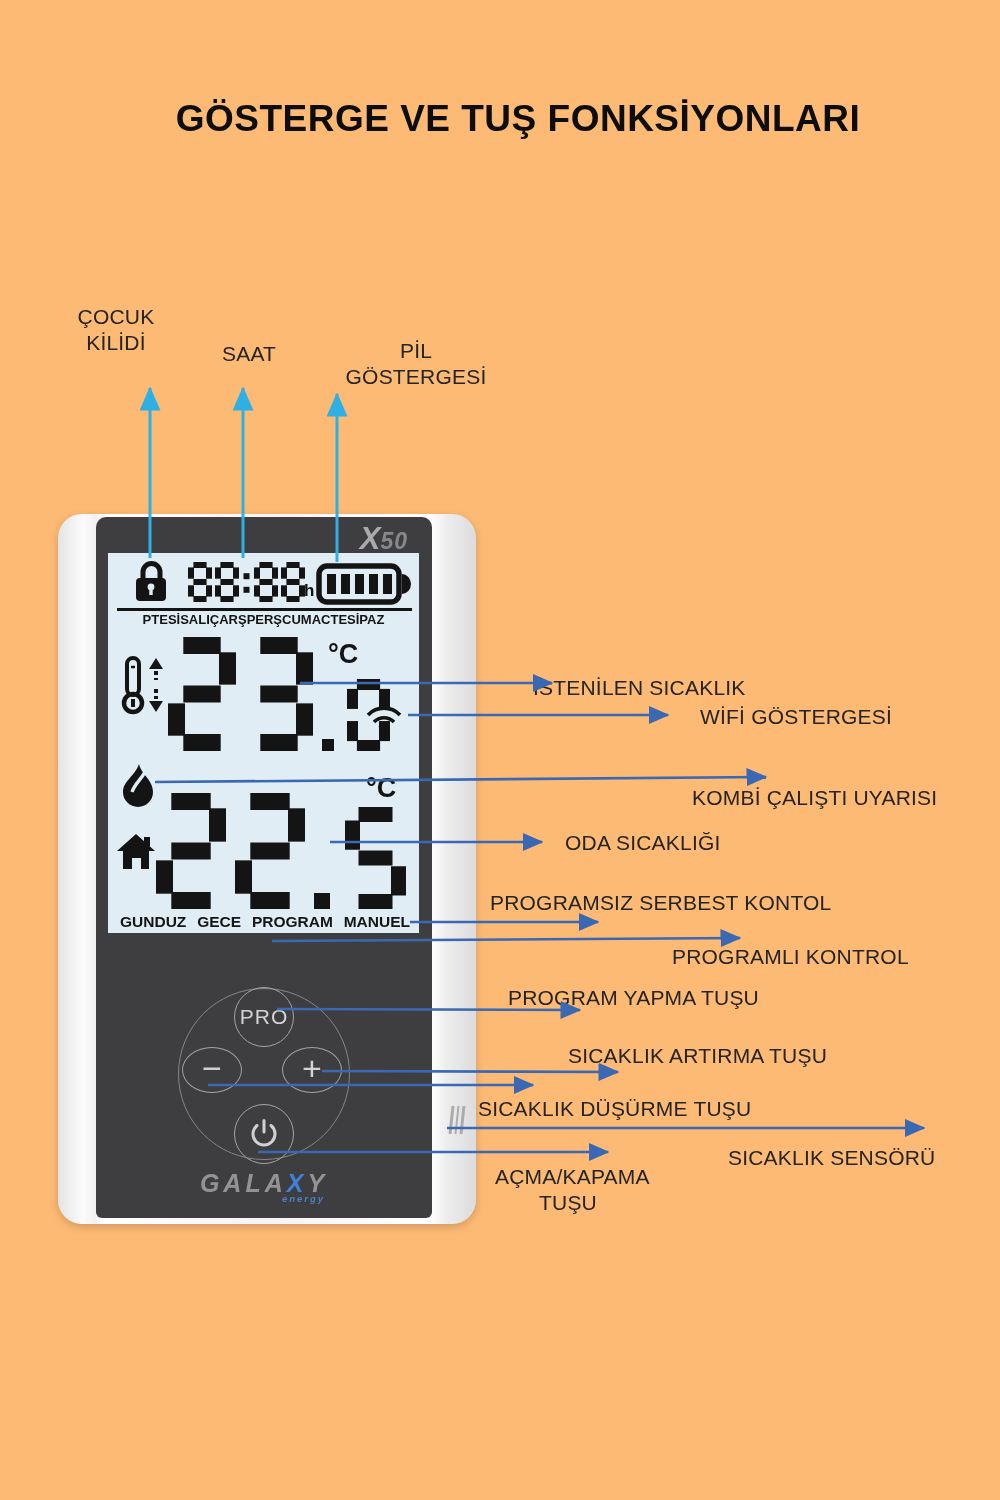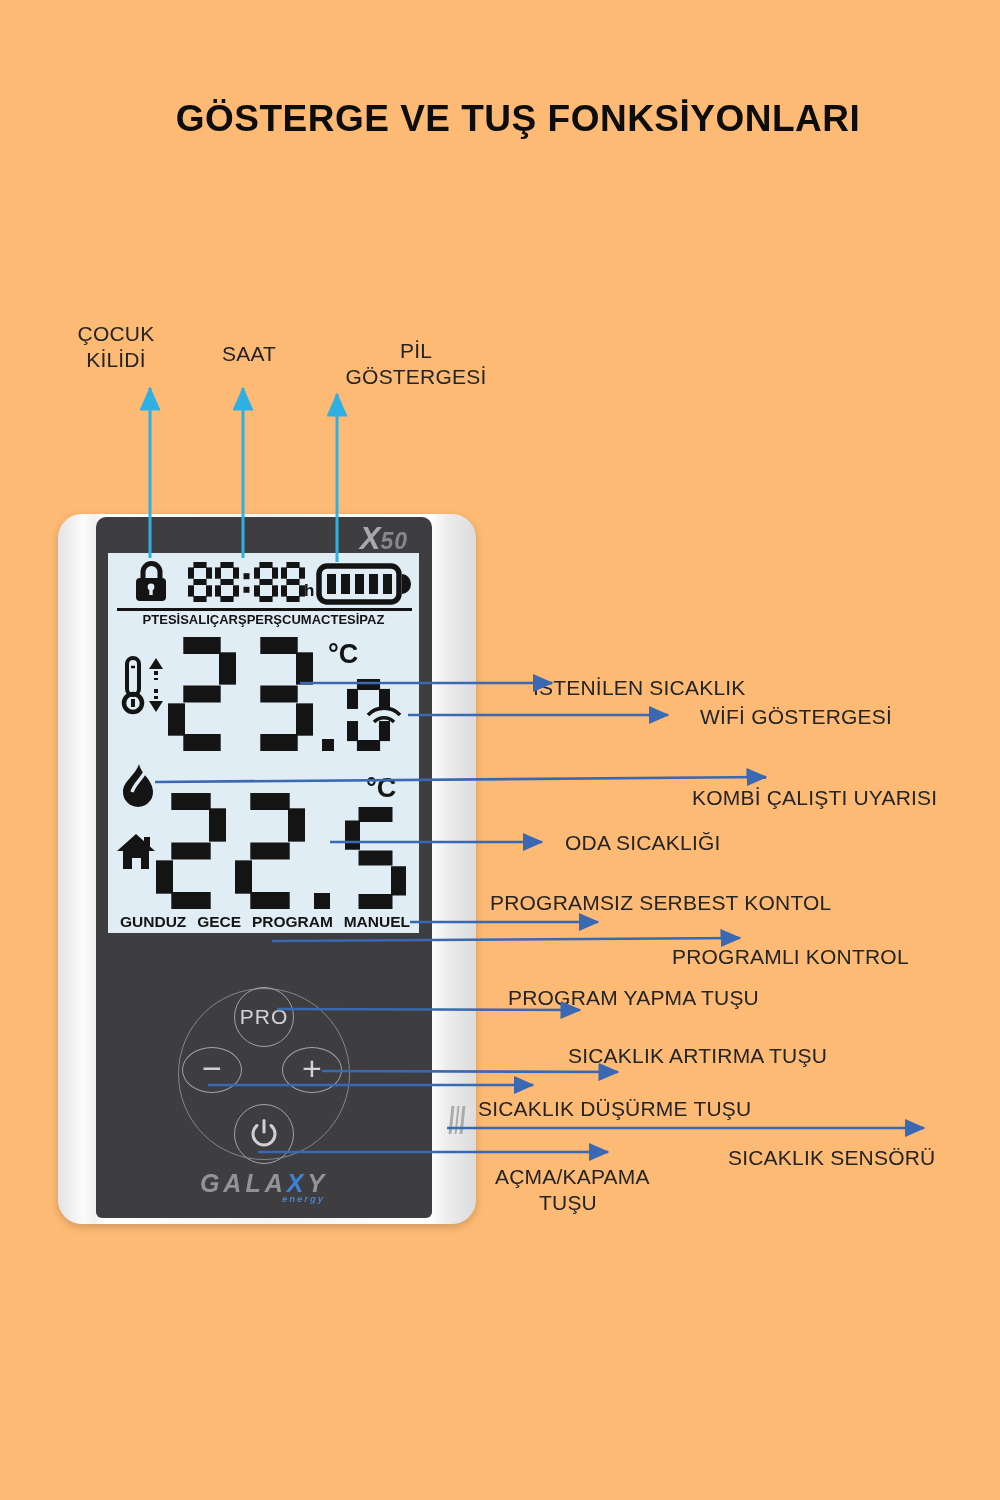--- a/index.html
+++ b/index.html
@@ -57,21 +57,21 @@
 
   .overlay{position:absolute;left:0;top:0;width:1000px;height:1500px;pointer-events:none;}
 </style>
 </head>
 <body>
 
 <div class="page">
 
   <div class="title">GÖSTERGE VE TUŞ FONKSİYONLARI</div>
 
-  <div class="callout center" style="left:60px;top:321px;width:112px;text-align:center;">
+  <div class="callout center" style="left:60px;top:304px;width:112px;text-align:center;">
     <span class="ln">ÇOCUK</span>
     <span class="ln">KİLİDİ</span>
   </div>
   <div class="callout" style="left:222px;top:342px;">SAAT</div>
   <div class="callout center" style="left:342px;top:338px;width:148px;">
     <span class="ln">PİL</span>
     <span class="ln">GÖSTERGESİ</span>
   </div>
 
   <div class="callout" style="left:533px;top:676px;">İSTENİLEN  SICAKLIK</div>

